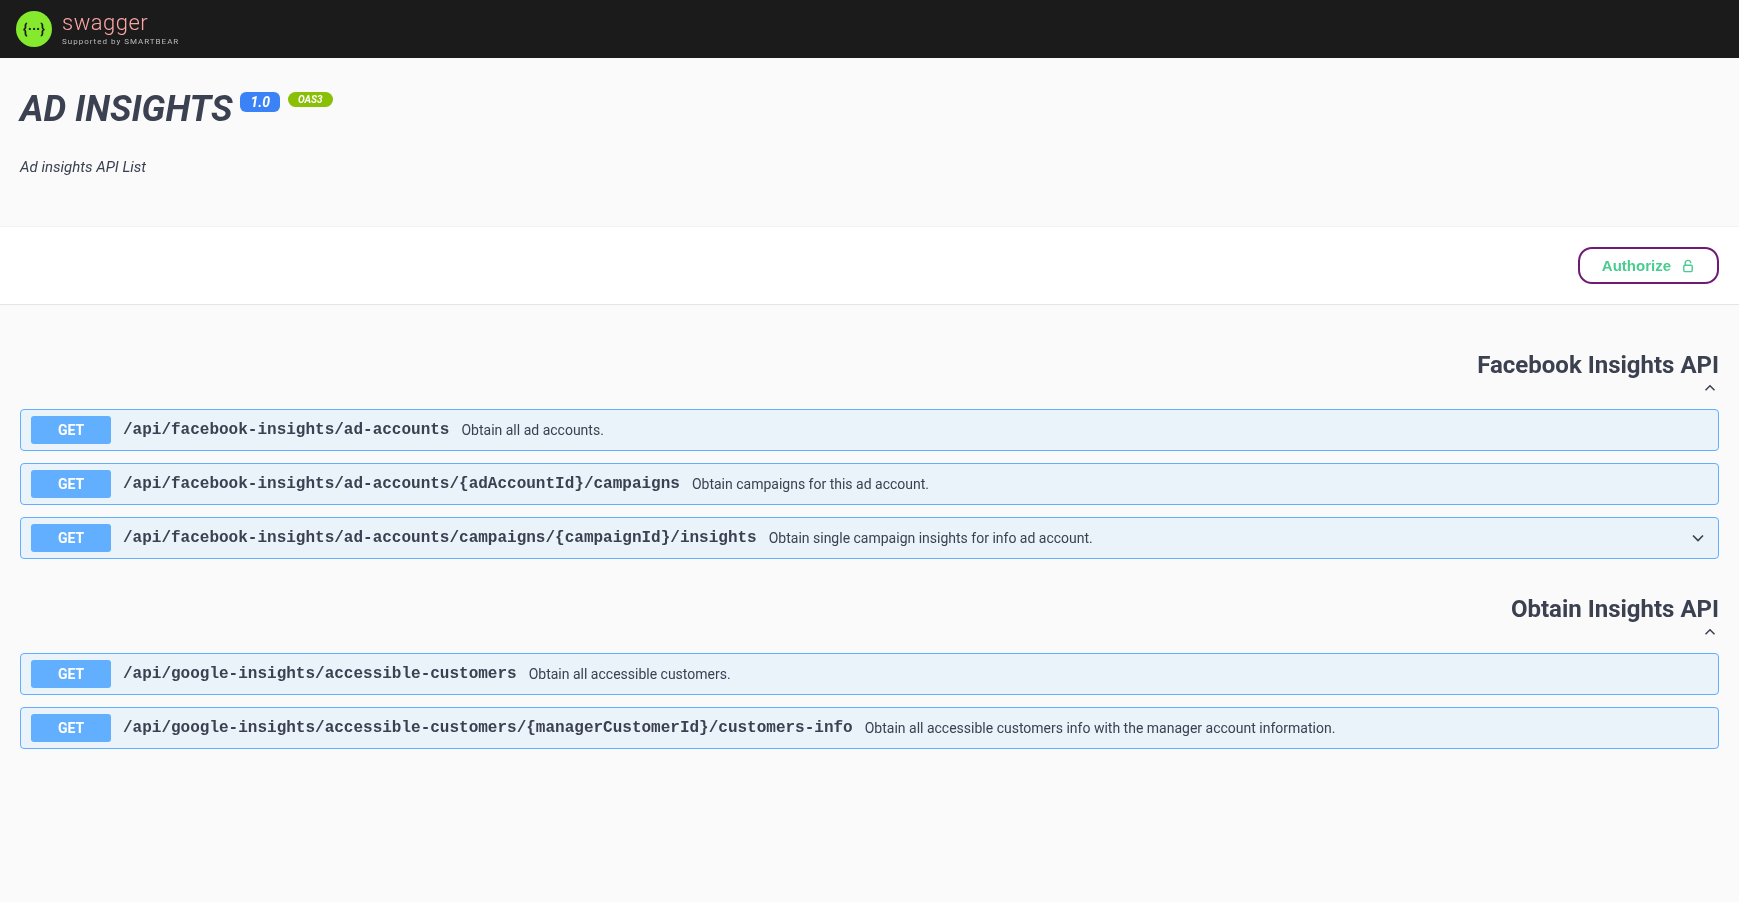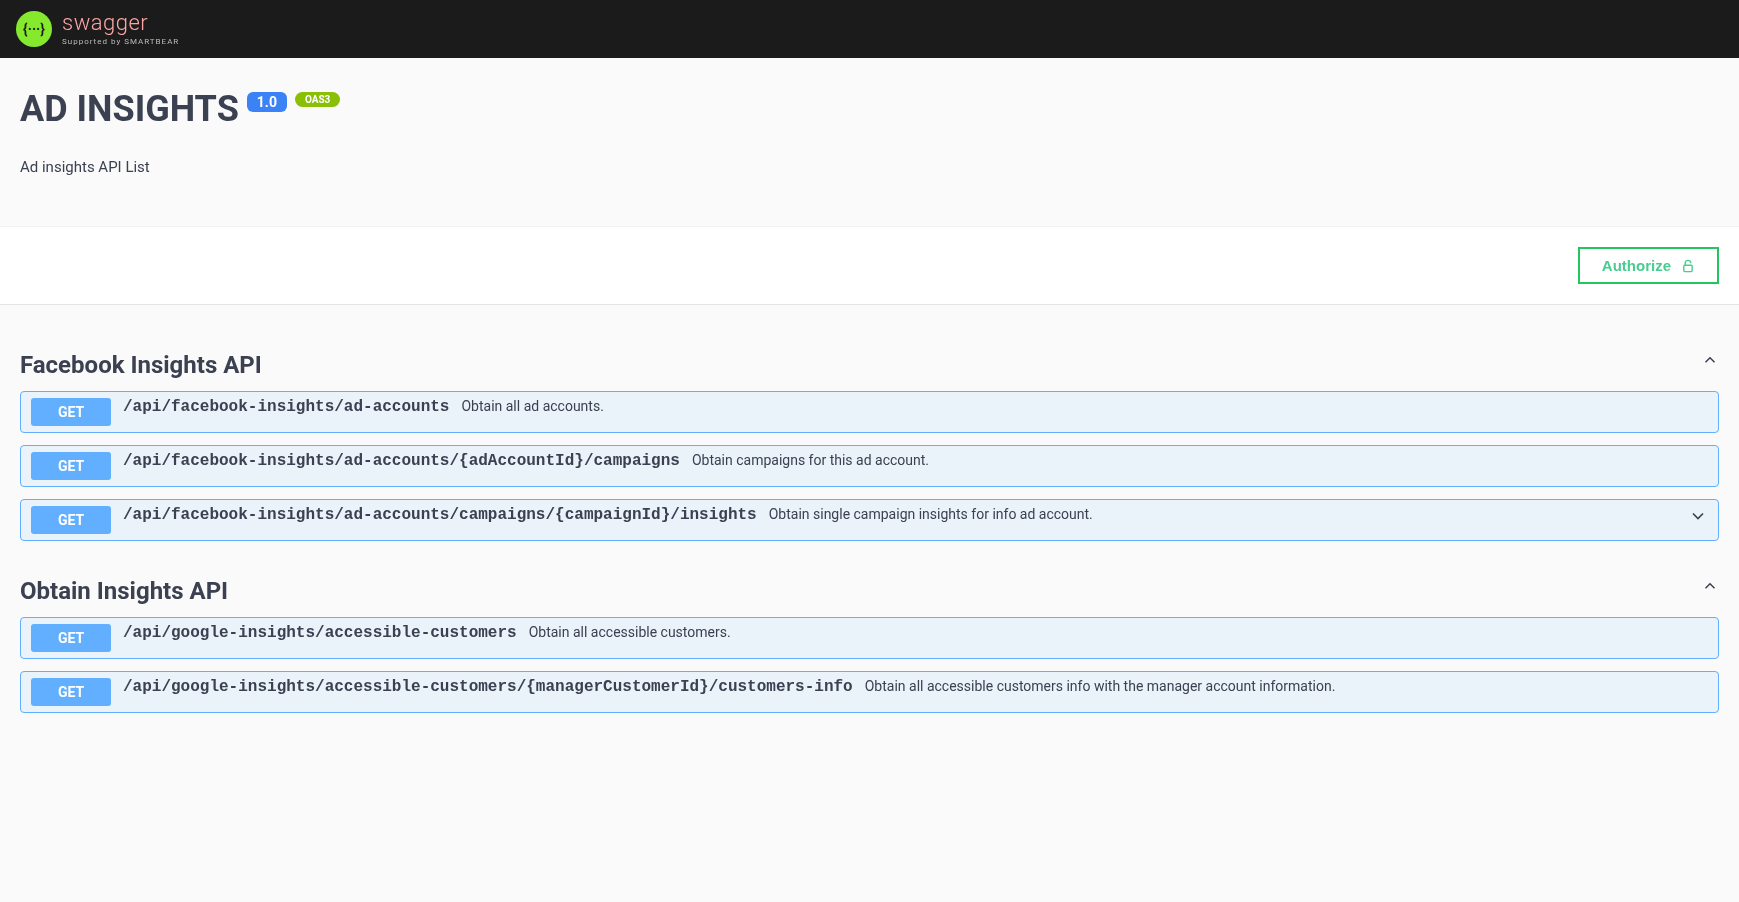--- a/index.html
+++ b/index.html
@@ -46,20 +46,21 @@
   .logo-sub {
     color: #bbb;
     font-size: 8px;
     letter-spacing: 1px;
     text-align: right;
     margin-top: 4px;
   }
   .info-section {
     padding: 30px 29px 50px 20px;
     background: #fafafa;
+    font-style: italic;
   }
   .title-row {
     display: flex;
     align-items: flex-start;
     gap: 8px;
   }
   .api-title {
     font-size: 36px;
     font-weight: 700;
     color: #3b4151;
@@ -91,65 +92,66 @@
   }
   .auth-section {
     background: #fff;
     border-top: 1px solid rgba(0,0,0,0.05);
     border-bottom: 1px solid rgba(0,0,0,0.1);
     padding: 20px 20px 20px 20px;
     display: flex;
     justify-content: flex-end;
   }
   .authorize-btn {
-    border: 2px solid #22c55e;
+    border: 2px solid #701a75;
     background: #fff;
     color: #49cc90;
     font-weight: 700;
     font-size: 15px;
     padding: 8px 22px;
-    border-radius: 0;
+    border-radius: 14px;
     display: flex;
     align-items: center;
     gap: 10px;
     cursor: pointer;
   }
   .lock-icon {
     width: 14px;
     height: 16px;
   }
   .content {
     padding: 10px 20px 40px 20px;
   }
   .tag-section {
     margin-top: 30px;
   }
   .tag-header {
     display: flex;
-    align-items: flex-start;
+    align-items: flex-end;
     justify-content: space-between;
     cursor: pointer;
     padding: 6px 0 12px 0;
+    flex-direction: column;
   }
   .tag-title {
     font-size: 24px;
     font-weight: 700;
     color: #3b4151;
   }
   .tag-chevron {
     width: 18px;
     height: 18px;
   }
   .operation {
     border: 1px solid #61affe;
     background: rgba(97,175,254,0.1);
     border-radius: 4px;
     margin-bottom: 12px;
     display: flex;
-    align-items: flex-start;
+    align-items: center;
     padding: 6px 10px;
     gap: 12px;
     cursor: pointer;
   }
   .method-badge {
     background: #61affe;
     color: #fff;
     font-weight: 700;
     font-size: 14px;
     padding: 6px 0;

